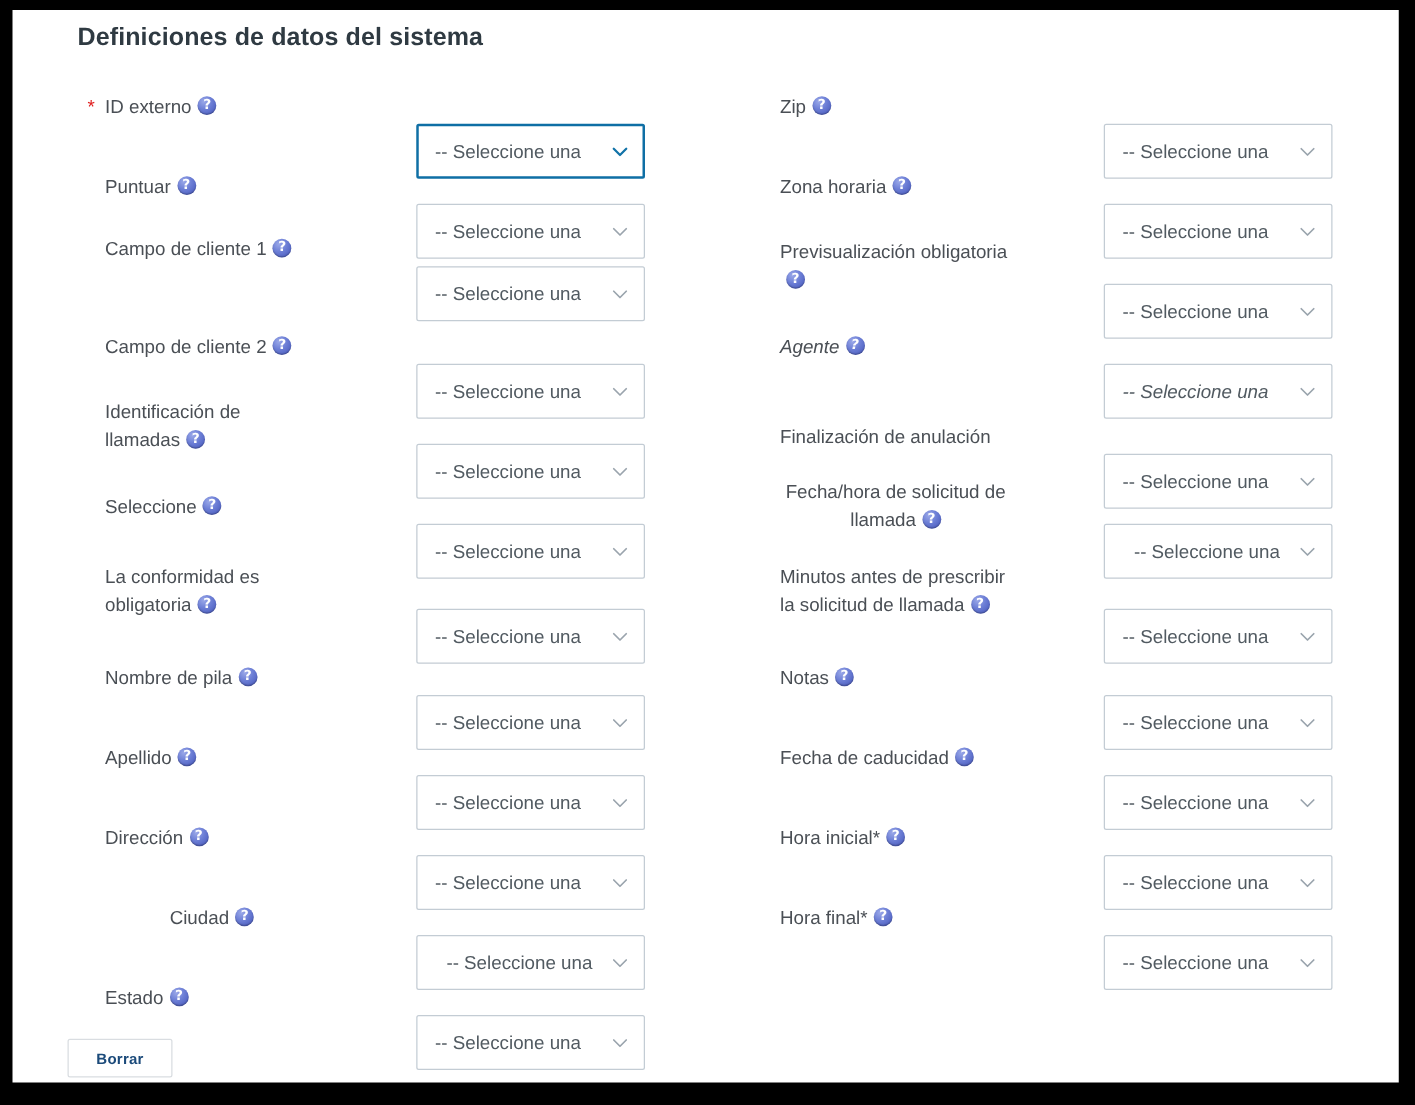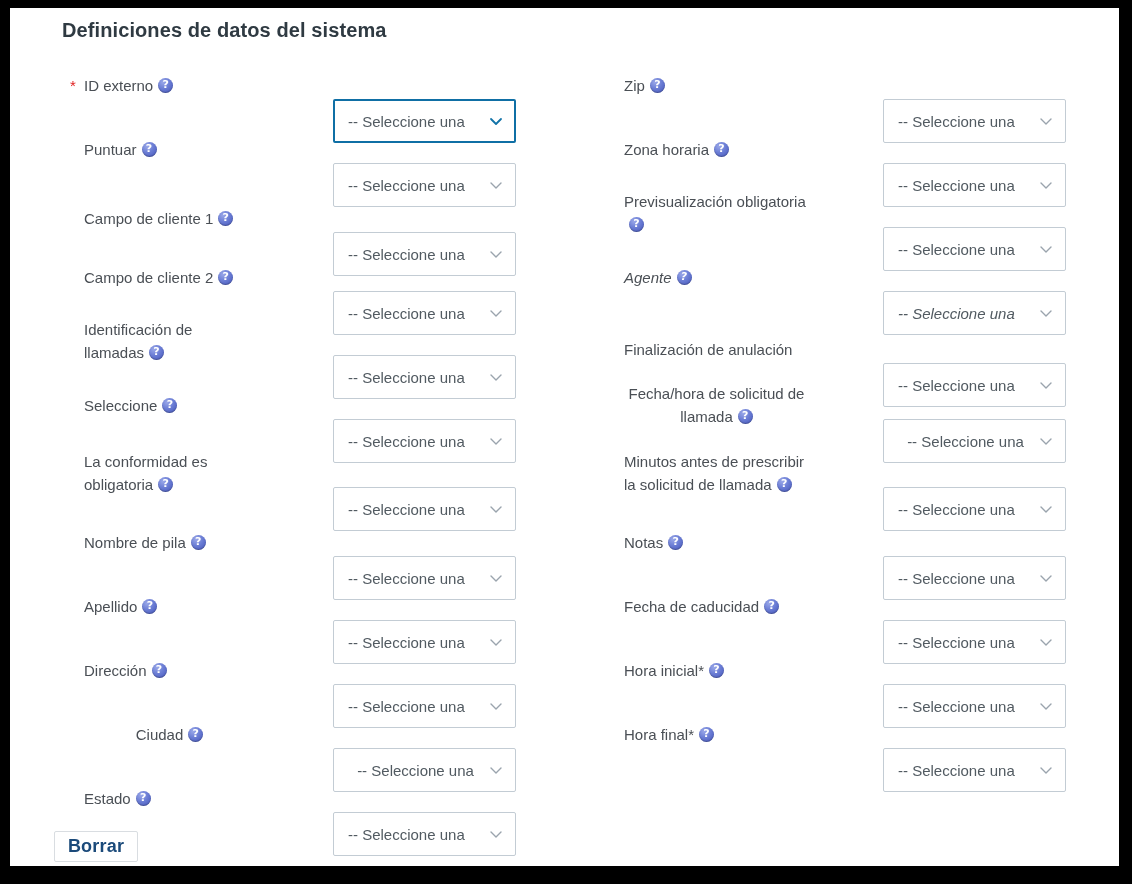--- a/index.html
+++ b/index.html
@@ -155,21 +155,21 @@
     position: absolute;
     left: 44px;
     top: 823px;
     width: 84px;
     height: 31px;
     box-sizing: border-box;
     background: #ffffff;
     border: 1px solid #d9dde1;
     border-radius: 2px;
     font-family: "Liberation Sans", sans-serif;
-    font-size: 18px;
+    font-size: 12px;
     font-weight: bold;
     color: #1b4a7a;
     cursor: pointer;
     letter-spacing: 0.2px;
   }
 </style>
 </head>
 <body>
 
 <div id="page">
@@ -200,21 +200,21 @@
           <div class="sel" role="combobox" tabindex="0">
             <span class="sel-value">-- Seleccione una</span>
             <span class="chev">
               <svg width="14" height="14" viewBox="0 0 14 14" aria-hidden="true">
                 <path d="M2 5 L7 10 L12 5" fill="none" stroke="#9aa4ad" stroke-width="1.4" stroke-linecap="round" stroke-linejoin="round"></path>
               </svg>
             </span>
           </div>
         </div>
       </div>
-      <div class="row" style="top: 188px; left: 0px; width: 560px; padding-left: 12px;">
+      <div class="row" style="top: 169px; left: 0px; width: 560px; padding-left: 12px;">
         <div class="label-cell">
           <div class="label-inner"><span class="label-text">Campo de cliente 1</span><span class="help-icon" title="Campo de cliente 1"></span></div>
         </div>
         <div class="select-cell">
           <div class="sel" role="combobox" tabindex="0">
             <span class="sel-value">-- Seleccione una</span>
             <span class="chev">
               <svg width="14" height="14" viewBox="0 0 14 14" aria-hidden="true">
                 <path d="M2 5 L7 10 L12 5" fill="none" stroke="#9aa4ad" stroke-width="1.4" stroke-linecap="round" stroke-linejoin="round"></path>
               </svg>

